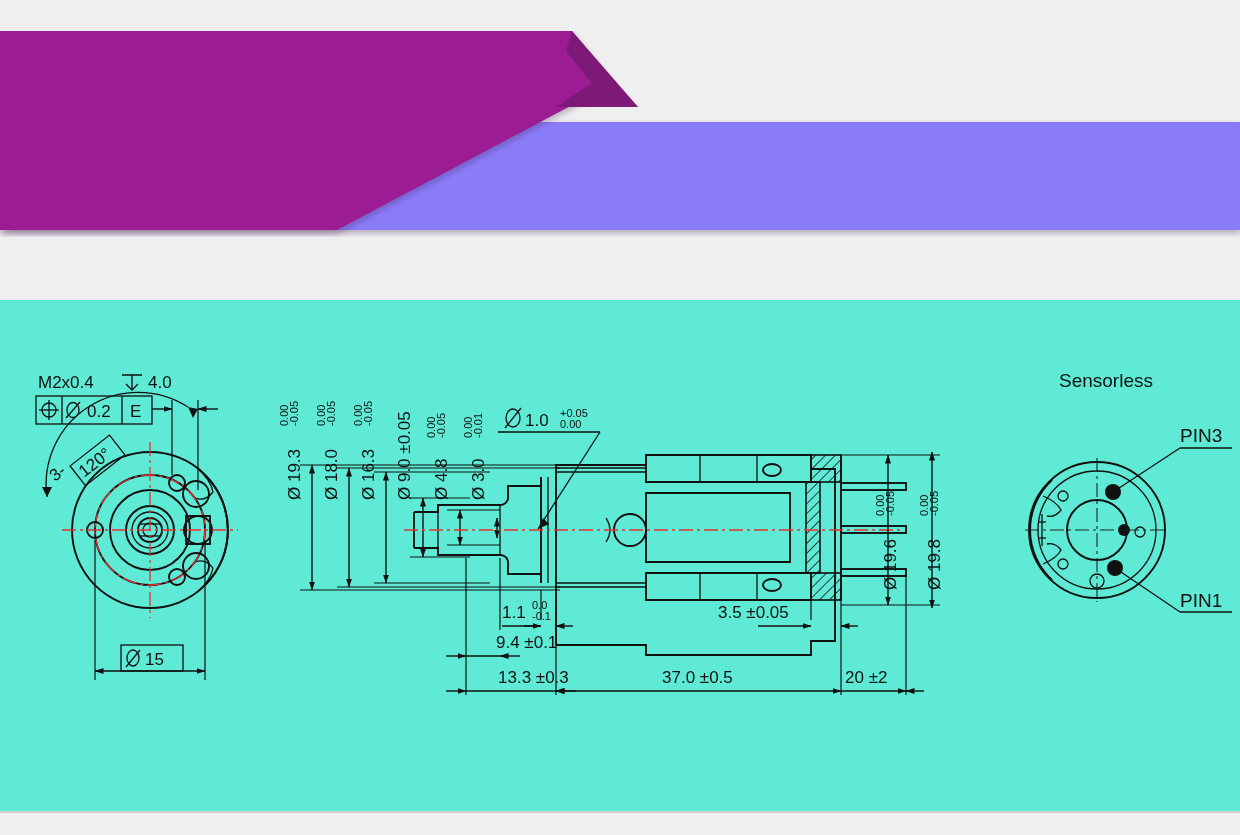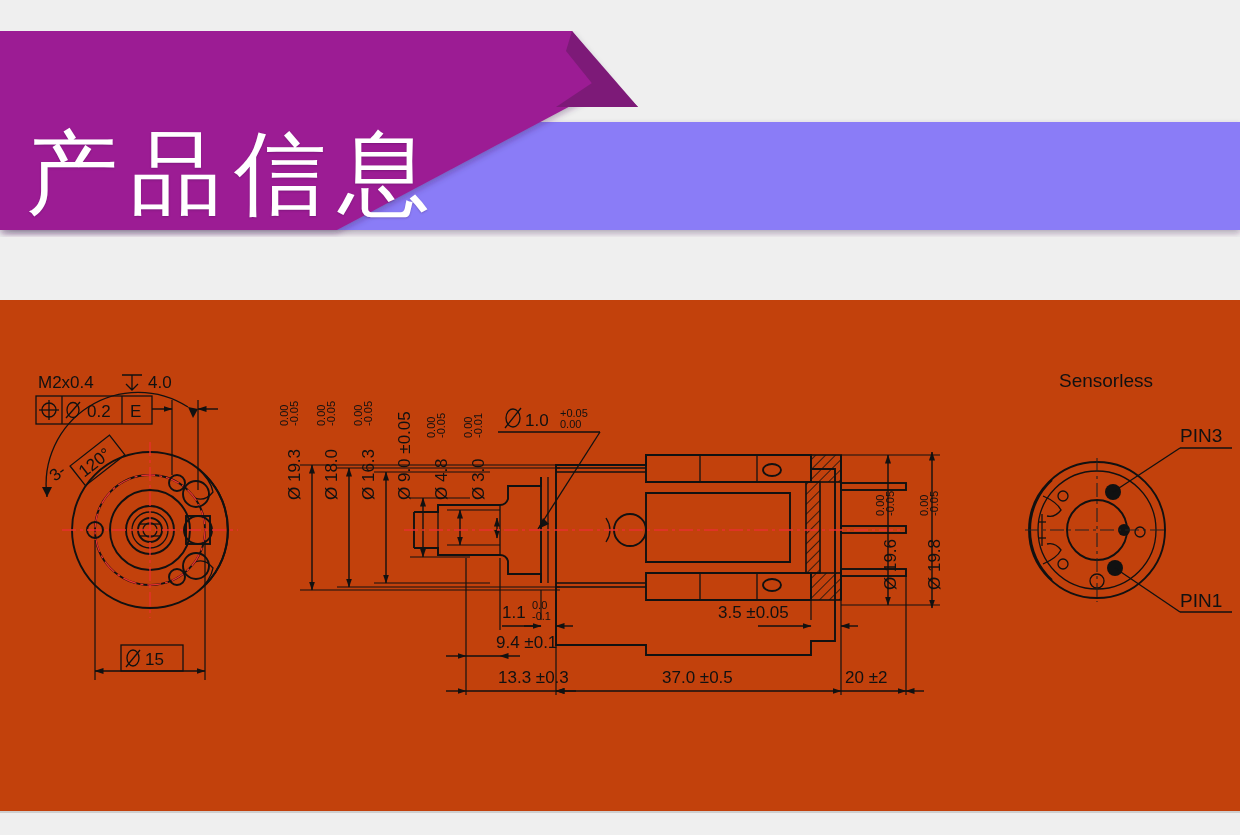--- a/index.html
+++ b/index.html
@@ -15,21 +15,21 @@
   #banner-title{
     position:absolute;left:26px;top:88px;
     font-size:92px;line-height:110px;color:#ffffff;
     letter-spacing:12px;font-weight:400;
     font-family:"DejaVu Sans","Liberation Sans",sans-serif;
     white-space:nowrap;text-shadow:0 1px 2px rgba(40,0,60,.25);
   }
   
   #drawing-area{
     position:absolute;left:0;top:300px;width:1240px;height:512px;
-    background:#c2410c;
+    background:#5eead4;
     box-shadow:0 -1px 0 #cfcfcf inset,0 1px 0 #cfcfcf;
   }
   #drawing-area svg{display:block;}
   
   text{font-family:"Liberation Sans","DejaVu Sans",sans-serif;fill:#111;}
 </style>
 </head>
 <body>
 
 <div id="banner">
@@ -46,21 +46,20 @@
 
     <g>
       <polygon points="0,0 572,0 611,48 610,54 337,199 0,199" fill="#9c1f94" filter="url(#bsh)"></polygon>
     </g>
 
     <g>
       <polygon points="572,0 638,76 611,76 566,20" fill="#7d1a78"></polygon>
       <polygon points="604,44 638,76 556,76" fill="#7d1a78"></polygon>
     </g>
   </svg>
-  <div id="banner-title">产品信息</div>
 </div>
 
 <div id="drawing-area">
 <svg width="1240" height="512" viewBox="0 0 1240 512" xmlns="http://www.w3.org/2000/svg">
   <defs>
     <marker id="ar" markerWidth="9" markerHeight="9" refX="8.5" refY="3" orient="auto" markerUnits="userSpaceOnUse">
       <path d="M0,0 L9,3 L0,6 z" fill="#111"></path>
     </marker>
     <marker id="arS" markerWidth="9" markerHeight="9" refX="0.5" refY="3" orient="auto" markerUnits="userSpaceOnUse">
       <path d="M9,0 L0,3 L9,6 z" fill="#111"></path>

